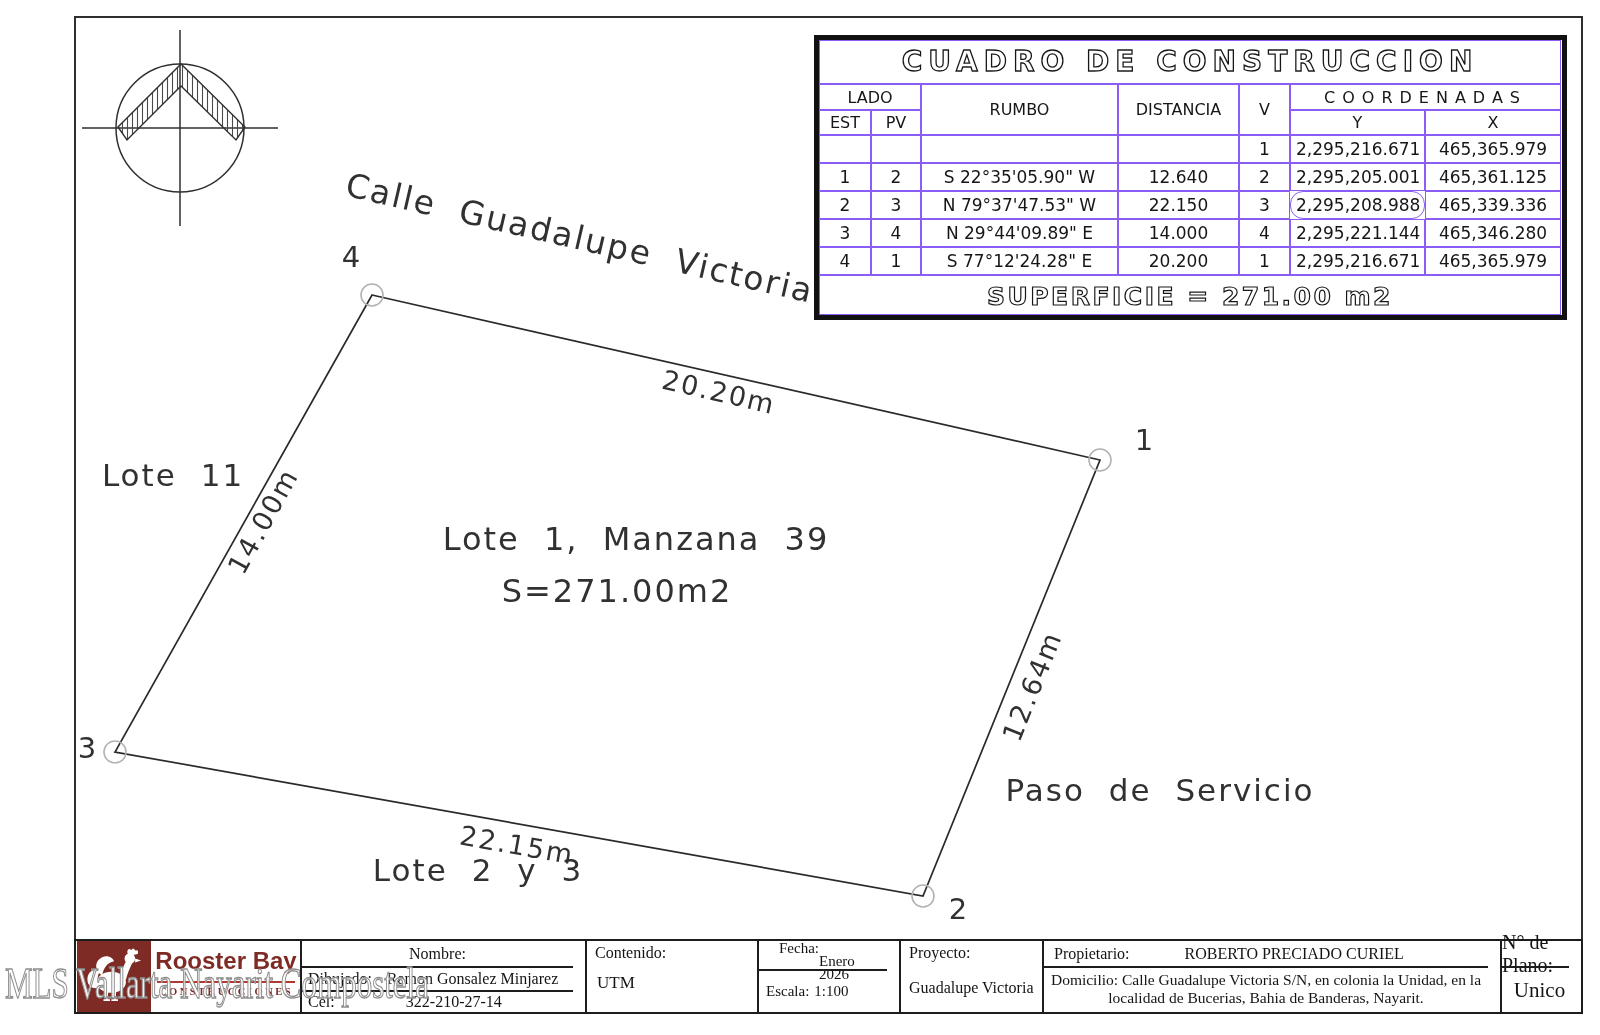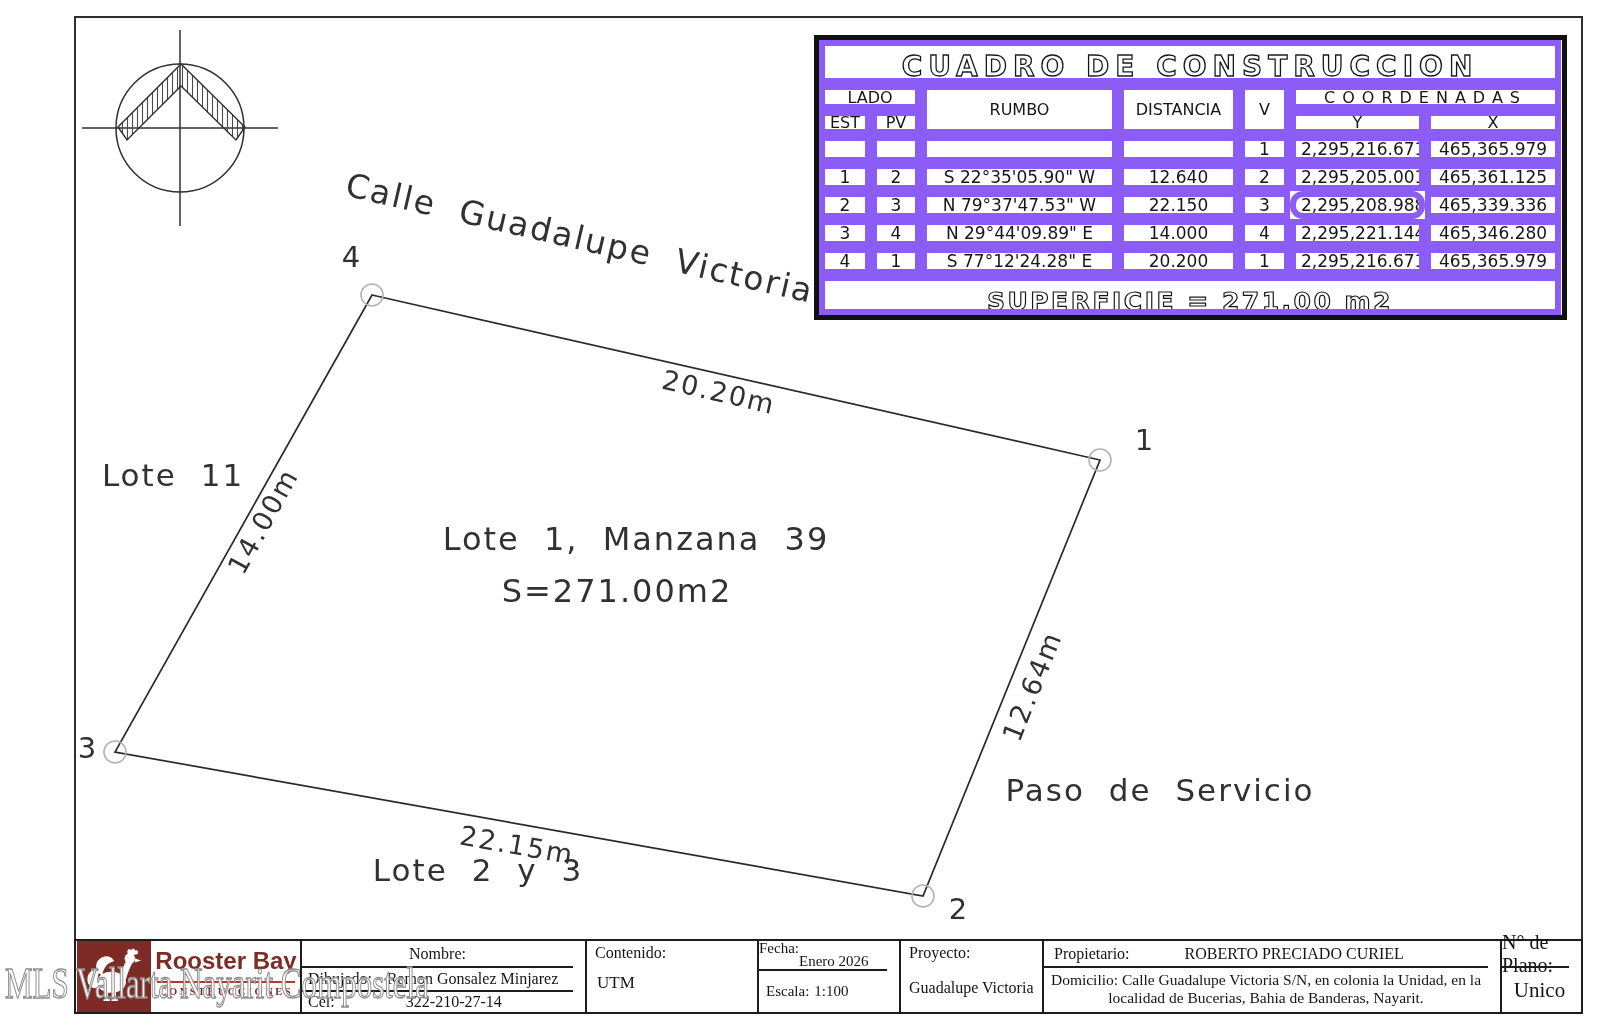--- a/index.html
+++ b/index.html
@@ -5,21 +5,21 @@
   html,body{margin:0;padding:0;background:#fff;}
   .page{position:relative;width:1600px;height:1035px;background:#fff;overflow:hidden;font-family:"DejaVu Sans",sans-serif;}
   .sheet-border{position:absolute;left:74px;top:16px;width:1509px;height:998px;border:2.5px solid #2e2e2e;box-sizing:border-box;}
   .plan-svg{position:absolute;left:0;top:0;}
   
   .lbl{position:absolute;color:#313131;white-space:nowrap;letter-spacing:2px;word-spacing:12px;}
   
   .ct{position:absolute;left:814px;top:35px;width:753px;height:285px;border:5px solid #111;box-sizing:border-box;background:#fff;
       display:grid;grid-template-columns:52px 50px 197px 121px 51px 135px 136px;
       grid-template-rows:44px 26px 25px 28px 28px 28px 28px 28px 40px;color:#161616;}
-  .ct>div{border:6px solid #8b5cf6;display:flex;align-items:center;justify-content:center;font-size:17px;box-sizing:border-box;overflow:hidden;}
+  .ct>div{border:1px solid #8b5cf6;display:flex;align-items:center;justify-content:center;font-size:17px;box-sizing:border-box;overflow:hidden;}
   .ct .hd{font-size:16px;}
   .ct .coord{letter-spacing:7px;}
   .ct .yl{justify-content:flex-start;padding-left:5px;}
   .hollow-svg{width:100%;height:100%;display:block;}
   
   .tb{position:absolute;left:74px;top:939px;width:1509px;height:75px;border:2px solid #1d1d1d;box-sizing:border-box;background:#fff;
       font-family:"Liberation Serif",serif;color:#141414;font-size:16px;}
   .cell{position:absolute;top:0;bottom:0;border-left:2px solid #1d1d1d;box-sizing:border-box;}
   .cell.first{border-left:none;}
   .row{position:absolute;left:0;right:12px;box-sizing:border-box;}
@@ -176,21 +176,21 @@
         <span style="margin:0 auto;">322-210-27-14</span>
       </div>
     </div>
 
     <div class="cell" style="left:509px;width:172px;">
       <div style="position:absolute;top:3px;left:8px;">Contenido:</div>
       <div style="position:absolute;top:32px;left:10px;font-size:17px;">UTM</div>
     </div>
 
     <div class="cell" style="left:681px;width:142px;font-size:15px;">
-      <div class="row" style="top:0;height:28px;padding:1px 0 0 0;line-height:13px;">
+      <div class="row" style="top:0;height:28px;padding:1px 0 0 20px;line-height:13px;">
         <div>Fecha:</div>
         <div style="padding-left:40px;">Enero 2026</div>
       </div>
       <div class="row rtop lft" style="top:28px;bottom:0;padding-left:7px;">
         <span>Escala:</span>
         <span style="padding-left:5px;">1:100</span>
       </div>
     </div>
 
     <div class="cell" style="left:823px;width:143px;">

